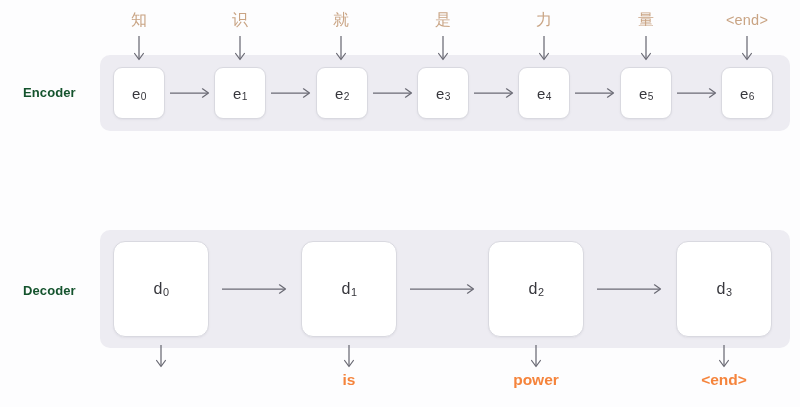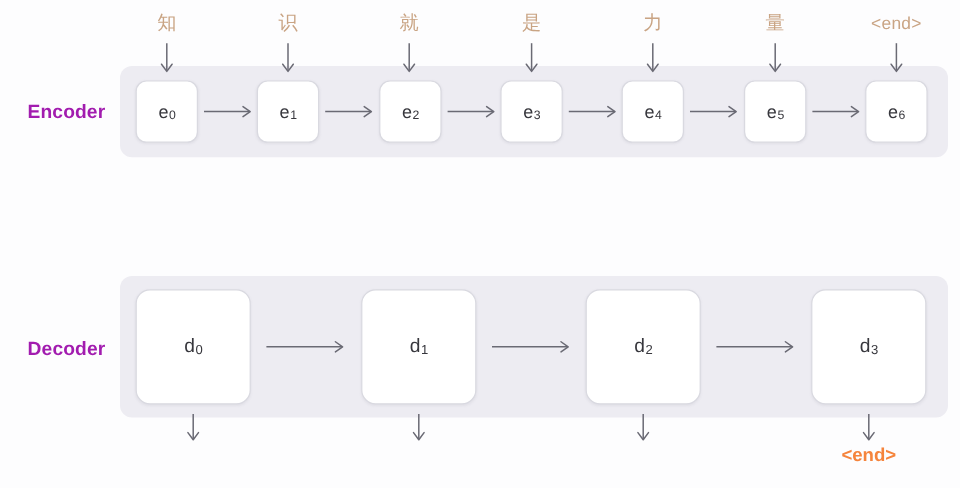--- a/index.html
+++ b/index.html
@@ -33,23 +33,23 @@
   #decoder-band {
     left: 100px;
     top: 230px;
     width: 690px;
     height: 118px;
   }
 
   
   .row-label {
     position: absolute;
-    font-size: 16px;
+    font-size: 13px;
     font-weight: bold;
-    color: #a21caf;
+    color: #14532d;
     letter-spacing: .1px;
     white-space: nowrap;
     padding-left: 10px;
   }
   #encoder-label { left: 13px; top: 85px; }
   #decoder-label { left: 13px; top: 283px; }
 
   
   .cell {
     position: absolute;
@@ -307,15 +307,17 @@
         <path class="ahead" d="M1.6,15.5 L6,21.5 L10.4,15.5"></path>
       </svg>
   </div>
   <div class="v-arrow" style="left:718px; top:345px">
     <svg width="14" height="26">
         <line class="astroke" x1="6" y1="0" x2="6" y2="21"></line>
         <path class="ahead" d="M1.6,15.5 L6,21.5 L10.4,15.5"></path>
       </svg>
   </div>
 
+  <div class="out-token" style="left:349px">is</div>
+  <div class="out-token" style="left:536px">power</div>
   <div class="out-token" style="left:724px">&lt;end&gt;</div>
 
 </div>
 
 </body></html>

